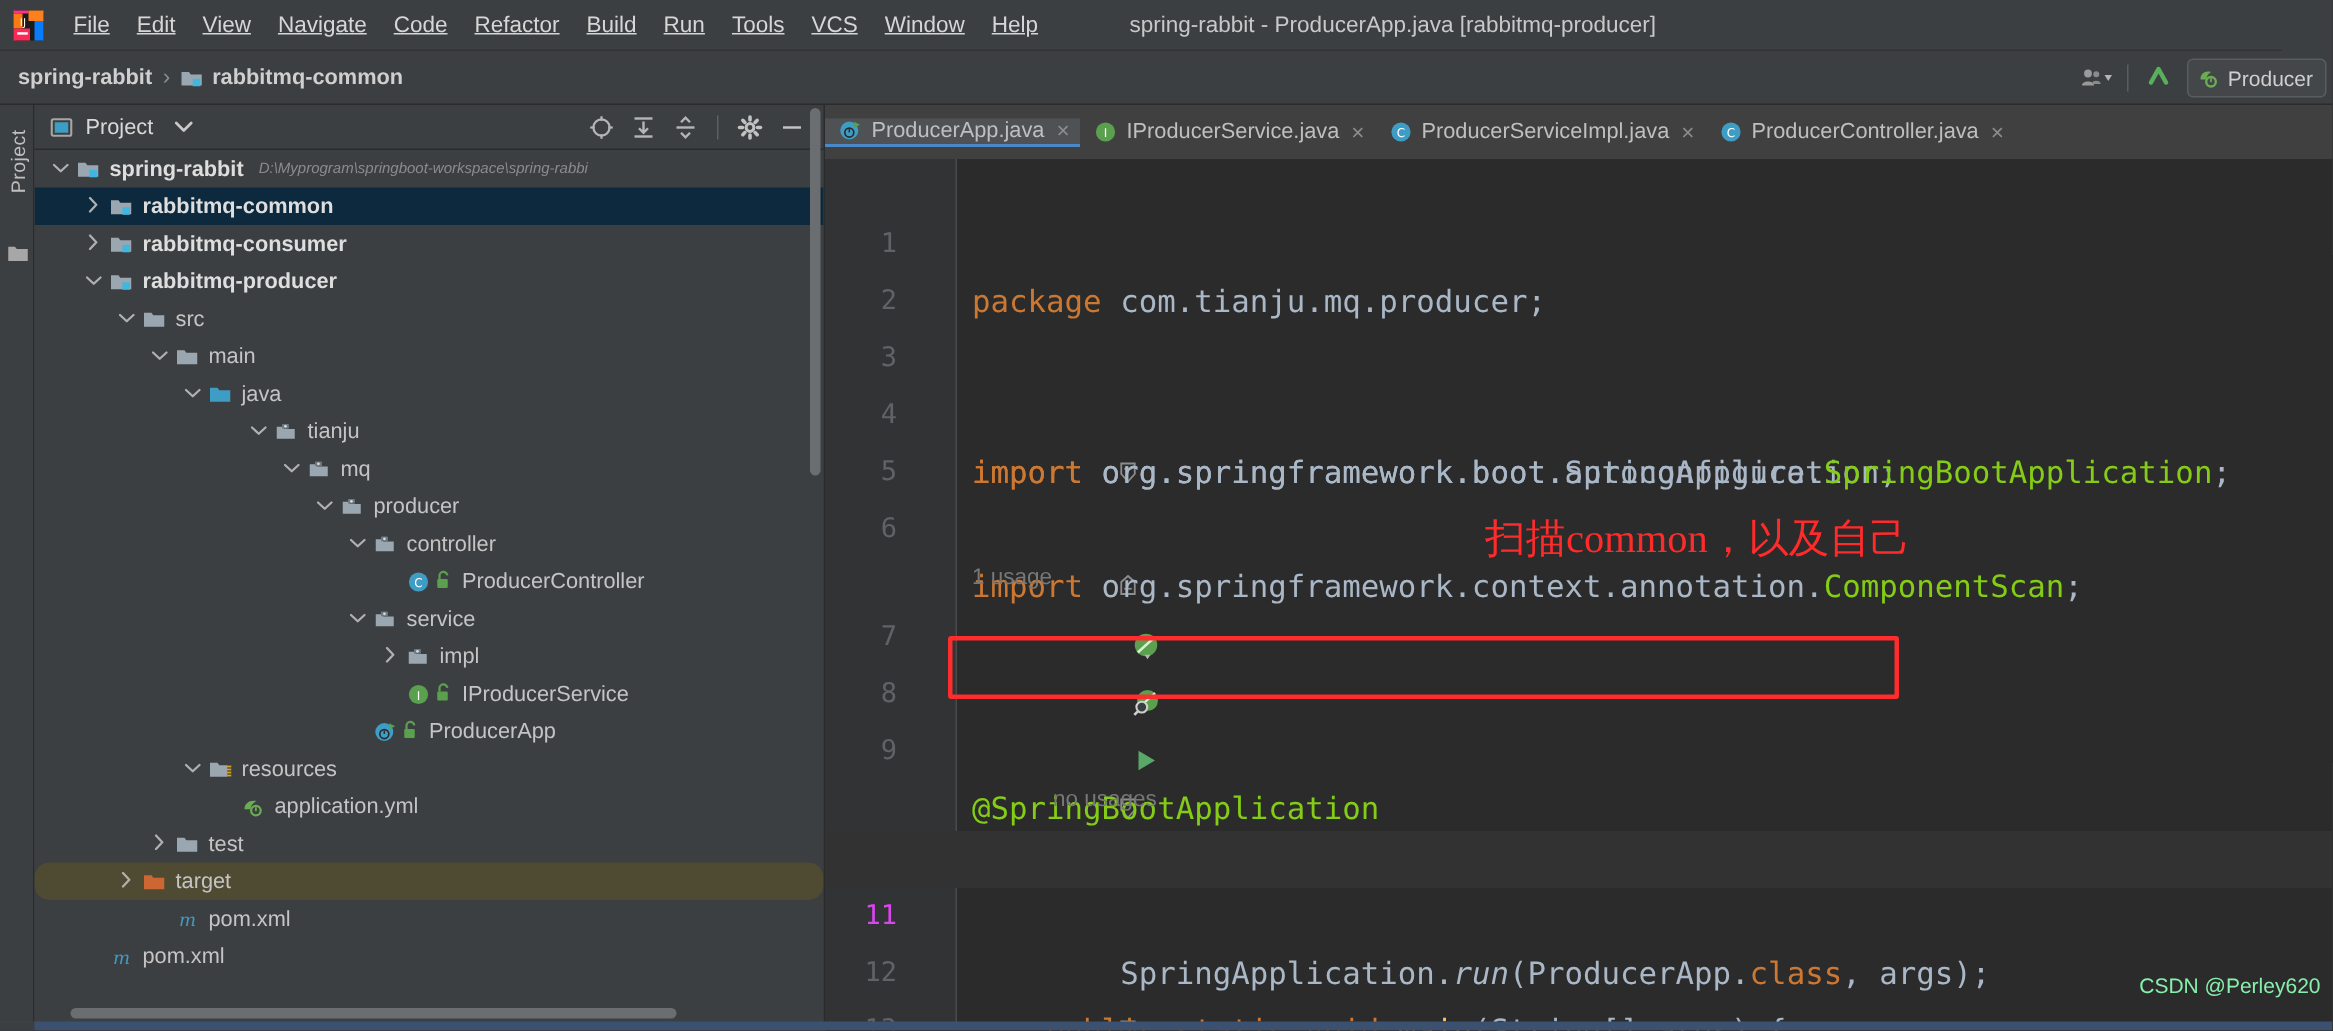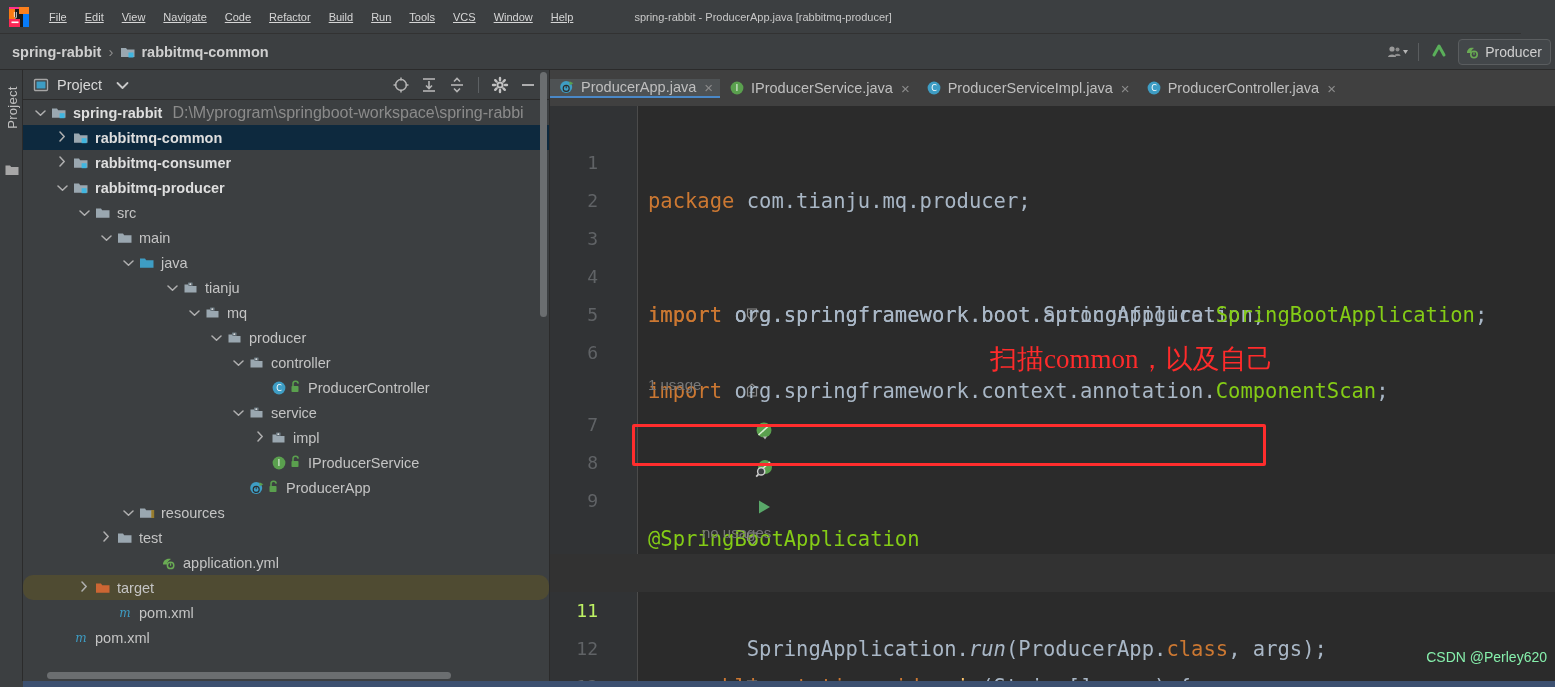--- a/index.html
+++ b/index.html
@@ -13,26 +13,26 @@
 
   
   .menubar {
     position: absolute; left: 0; top: 0; width: 1521px; height: 34px;
     background: #3c3f41; display: flex; align-items: center;
     border-bottom: 1px solid #323232;
   }
   .ij-logo { width: 22px; height: 22px; margin-left: 8px; margin-right: 10px;
              position: relative; flex: none; }
   .menu-item {
-    font-size: 11px; color: #d6d6d6; padding: 0 9px; line-height: 34px;
+    font-size: 15px; color: #d6d6d6; padding: 0 9px; line-height: 34px;
     white-space: nowrap; cursor: default;
   }
   .menu-item u { text-decoration: underline; }
   .win-title {
-    font-size: 11px; color: #c8c8c8; margin-left: 52px; white-space: nowrap;
+    font-size: 15px; color: #c8c8c8; margin-left: 52px; white-space: nowrap;
   }
 
   
   .navbar {
     position: absolute; left: 0; top: 34px; width: 1555px; height: 36px;
     background: #3c3f41; display: flex; align-items: center;
     border-bottom: 1px solid #2b2b2b;
   }
   .crumb { font-size: 14.5px; color: #cfcfcf; font-weight: bold; white-space: nowrap; }
   .crumb.first { margin-left: 12px; }
@@ -77,21 +77,21 @@
   .tree { position: relative; height: 582px; background: #3c3f41; overflow: hidden; }
   .trow {
     position: relative; height: 25px; display: flex; align-items: center;
     white-space: nowrap; font-size: 14.5px; color: #c4c4c4;
   }
   .trow.sel { background: #0d293e; }
   .trow.sel-target { background: #4f4b32; border-radius: 10px; }
   .trow .arrow { width: 14px; display: inline-block; text-align: center; color: #a0a0a0; font-size: 11px; }
   .trow .tlabel { margin-left: 6px; }
   .trow .tlabel.b { font-weight: bold; color: #dedede; }
-  .trow .tpath { margin-left: 10px; color: #8b8b8b; font-size: 16px; }
+  .trow .tpath { margin-left: 10px; color: #8b8b8b; font-size: 10px; font-style: italic; }
   .ic { width: 16px; height: 16px; display: inline-block; position: relative; flex: none; }
 
   
   .tree-hscroll {
     position: absolute; left: 24px; bottom: 3px; width: 404px; height: 7px;
     background: #6b6e70; border-radius: 4px;
   }
   .tree-vscroll {
     position: absolute; right: 2px; top: 2px; width: 7px; height: 245px;
     background: #6b6e70; border-radius: 4px;
@@ -511,38 +511,38 @@
           <span class="ic" style="margin-left: 4px;"><svg width="16" height="16" viewBox="0 0 16 16">
               <path d="M1 3.5 L6 3.5 L7.2 5.2 L12.5 5.2 L12.5 12.8 L1 12.8 Z" fill="#9aa7b0"></path>
               <rect x="12.2" y="5.4" width="3" height="1.2" fill="#d4a422"></rect>
               <rect x="12.2" y="7.4" width="3" height="1.2" fill="#d4a422"></rect>
               <rect x="12.2" y="9.4" width="3" height="1.2" fill="#d4a422"></rect>
               <rect x="12.2" y="11.4" width="3" height="1.2" fill="#d4a422"></rect>
             </svg></span>
           <span class="tlabel">resources</span>
         </div>
         <div class="trow">
+          <span style="display: inline-block; width: 120px; flex: 0 0 auto;"></span>
+          <span class="arrow"></span>
+          <span class="ic" style="margin-left: 4px;"><svg width="16" height="16" viewBox="0 0 16 16">
+              <path d="M2 9.5 C2 5.5 5.5 3 10 4 C7.5 5.4 6.2 7.2 6 9.5 Z" fill="#6aab54"></path>
+              <circle cx="9.6" cy="10.4" r="3.2" fill="none" stroke="#6aab54" stroke-width="1.5"></circle>
+              <rect x="9" y="8.2" width="1.2" height="2.6" fill="#6aab54"></rect>
+            </svg></span>
+          <span class="tlabel">application.yml</span>
+        </div>
+        <div class="trow">
           <span style="display: inline-block; width: 76px; flex: 0 0 auto;"></span>
           <span class="arrow"><svg width="8" height="11" viewBox="0 0 8 11">
               <path d="M2 1 L6.2 5.5 L2 10" stroke="#b0b0b0" stroke-width="1.5" fill="none" stroke-linecap="round" stroke-linejoin="round"></path>
             </svg></span>
           <span class="ic" style="margin-left: 4px;"><svg width="16" height="16" viewBox="0 0 16 16">
               <path d="M1 3.5 L6 3.5 L7.2 5.2 L14.5 5.2 L14.5 12.8 L1 12.8 Z" fill="#9aa7b0"></path>
             </svg></span>
           <span class="tlabel">test</span>
-        </div>
-        <div class="trow">
-          <span style="display: inline-block; width: 120px; flex: 0 0 auto;"></span>
-          <span class="arrow"></span>
-          <span class="ic" style="margin-left: 4px;"><svg width="16" height="16" viewBox="0 0 16 16">
-              <path d="M2 9.5 C2 5.5 5.5 3 10 4 C7.5 5.4 6.2 7.2 6 9.5 Z" fill="#6aab54"></path>
-              <circle cx="9.6" cy="10.4" r="3.2" fill="none" stroke="#6aab54" stroke-width="1.5"></circle>
-              <rect x="9" y="8.2" width="1.2" height="2.6" fill="#6aab54"></rect>
-            </svg></span>
-          <span class="tlabel">application.yml</span>
         </div>
         <div class="trow sel-target">
           <span style="display: inline-block; width: 54px; flex: 0 0 auto;"></span>
           <span class="arrow"><svg width="8" height="11" viewBox="0 0 8 11">
               <path d="M2 1 L6.2 5.5 L2 10" stroke="#b0b0b0" stroke-width="1.5" fill="none" stroke-linecap="round" stroke-linejoin="round"></path>
             </svg></span>
           <span class="ic" style="margin-left: 4px;"><svg width="16" height="16" viewBox="0 0 16 16">
               <path d="M1 3.5 L6 3.5 L7.2 5.2 L14.5 5.2 L14.5 12.8 L1 12.8 Z" fill="#cc6633"></path>
             </svg></span>
           <span class="tlabel">target</span>
@@ -717,21 +717,21 @@
           <span class="fold">
             <svg width="12" height="38" viewBox="0 0 12 38">
                 <path d="M1.5 13 L10.5 13 L10.5 20 L6 25 L1.5 20 Z" fill="none" stroke="#8d8d8d" stroke-width="1.2"></path>
                 <line x1="3.5" y1="16.5" x2="8.5" y2="16.5" stroke="#8d8d8d" stroke-width="1.2"></line>
               </svg>
           </span>
           <span class="ctext">    <span class="kw">public</span> <span class="kw">static</span> <span class="kw">void</span> <span class="fn">main</span><span class="id">(String[] args) {</span></span>
         </div>
 
         <div class="cline hl">
-          <span class="lnum" style="color:#bef264">11</span>
+          <span class="lnum" style="color:#d946ef">11</span>
           <span class="ctext">        <span class="id">SpringApplication.</span><span class="met">run</span><span class="id">(ProducerApp.</span><span class="kw">class</span><span class="id">, args);</span></span>
         </div>
 
         <div class="cline">
           <span class="lnum">12</span>
           <span class="fold">
             
           </span>
           
         </div>

